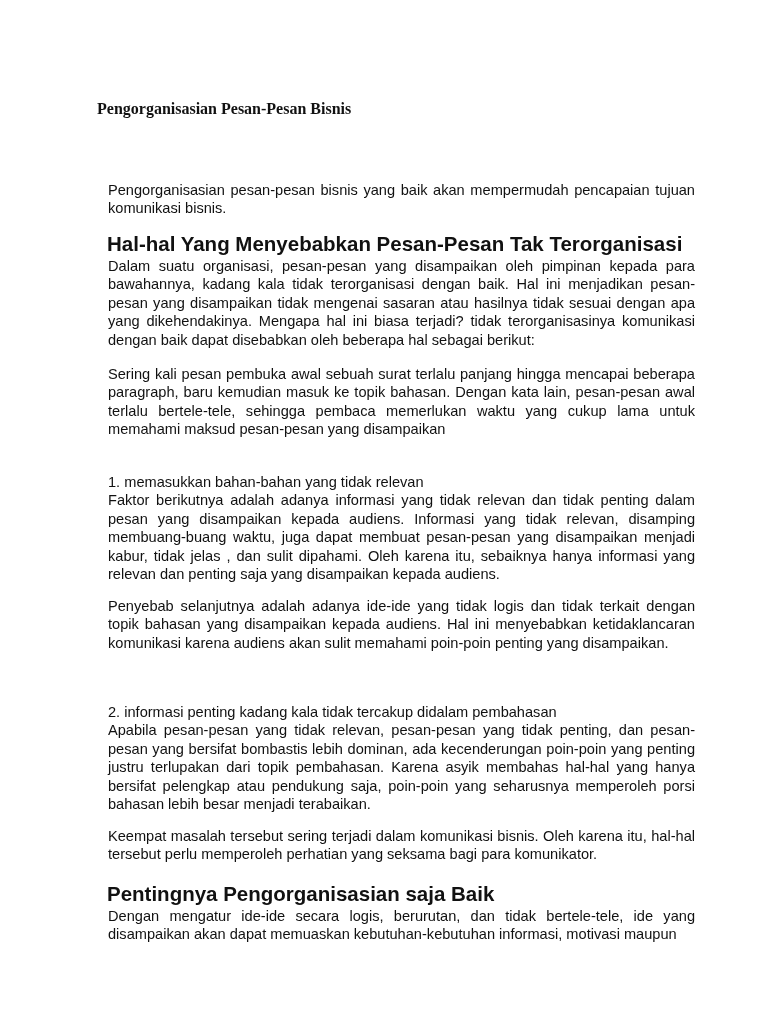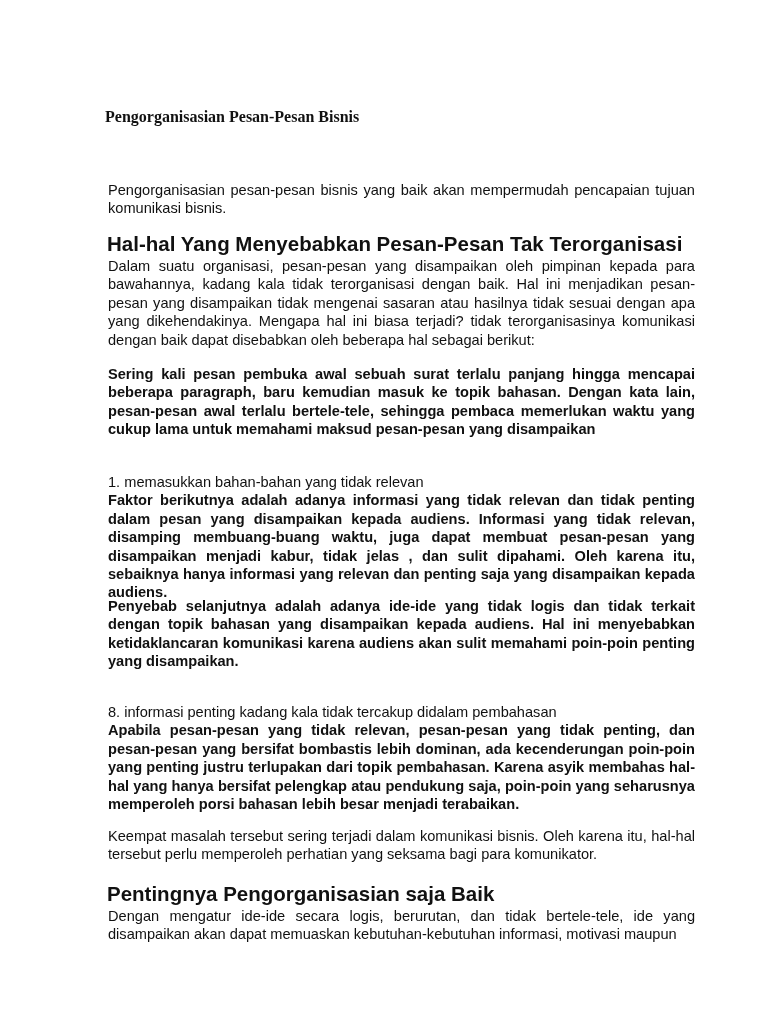--- a/index.html
+++ b/index.html
@@ -22,21 +22,21 @@
     }
     .doc-title {
       position: absolute;
       top: 94px;
       left: 0;
       font-family: "Liberation Serif", serif;
       font-weight: bold;
       font-size: 16px;
       line-height: 18px;
       white-space: nowrap;
-      margin: 14px;
+      margin: 6px;
     }
     .block {
       position: absolute;
       left: 0;
       width: 587px;
       font-family: "Liberation Sans", sans-serif;
       font-size: 14.6px;
       line-height: 18.4px;
       text-align: justify;
       text-align-last: left;
@@ -51,21 +51,20 @@
       line-height: 24px;
       white-space: nowrap;
       margin: 16px;
     }
     .list-title {
       display: block;
       text-align: left;
     }
     .para {
       display: block;
-      font-weight: bold;
     }
   </style>
 </head>
 <body>
 
 <div class="page">
 
   <h1 class="doc-title">Pengorganisasian Pesan-Pesan Bisnis</h1>
 
   <p class="block" style="top:164px;">Pengorganisasian pesan-pesan bisnis yang baik akan mempermudah pencapaian tujuan komunikasi bisnis.</p>
@@ -81,21 +80,21 @@
   <div class="block" style="top:456px;">
     <span class="list-title">1. memasukkan bahan-bahan yang tidak relevan</span>
     <span class="para">Faktor berikutnya adalah adanya informasi yang tidak relevan dan tidak penting dalam pesan yang disampaikan kepada audiens. Informasi yang tidak relevan, disamping membuang-buang waktu, juga dapat membuat pesan-pesan yang disampaikan menjadi kabur, tidak jelas , dan sulit dipahami. Oleh karena itu, sebaiknya hanya informasi yang relevan dan penting saja yang disampaikan kepada audiens.</span>
   </div>
 
   <div class="block" style="top:580px;">
     <span class="para">Penyebab selanjutnya adalah adanya ide-ide yang tidak logis dan tidak terkait dengan topik bahasan yang disampaikan kepada audiens. Hal ini menyebabkan ketidaklancaran komunikasi karena audiens akan sulit memahami poin-poin penting yang disampaikan.</span>
   </div>
 
   <div class="block" style="top:686px;">
-    <span class="list-title">8. informasi penting kadang kala tidak tercakup didalam pembahasan</span>
+    <span class="list-title">2. informasi penting kadang kala tidak tercakup didalam pembahasan</span>
     <span class="para">Apabila pesan-pesan yang tidak relevan, pesan-pesan yang tidak penting, dan pesan-pesan yang bersifat bombastis lebih dominan, ada kecenderungan poin-poin yang penting justru terlupakan dari topik pembahasan. Karena asyik membahas hal-hal yang hanya bersifat pelengkap atau pendukung saja, poin-poin yang seharusnya memperoleh porsi bahasan lebih besar menjadi terabaikan.</span>
   </div>
 
   <p class="block" style="top:810px;">Keempat masalah tersebut sering terjadi dalam komunikasi bisnis. Oleh karena itu, hal-hal tersebut perlu memperoleh perhatian yang seksama bagi para komunikator.</p>
 
   <h2 class="heading" style="top:866px;">Pentingnya Pengorganisasian saja Baik</h2>
 
   <p class="block" style="top:890px;">Dengan mengatur ide-ide secara logis, berurutan, dan tidak bertele-tele, ide yang disampaikan akan dapat memuaskan kebutuhan-kebutuhan informasi, motivasi maupun</p>
 
 </div>

